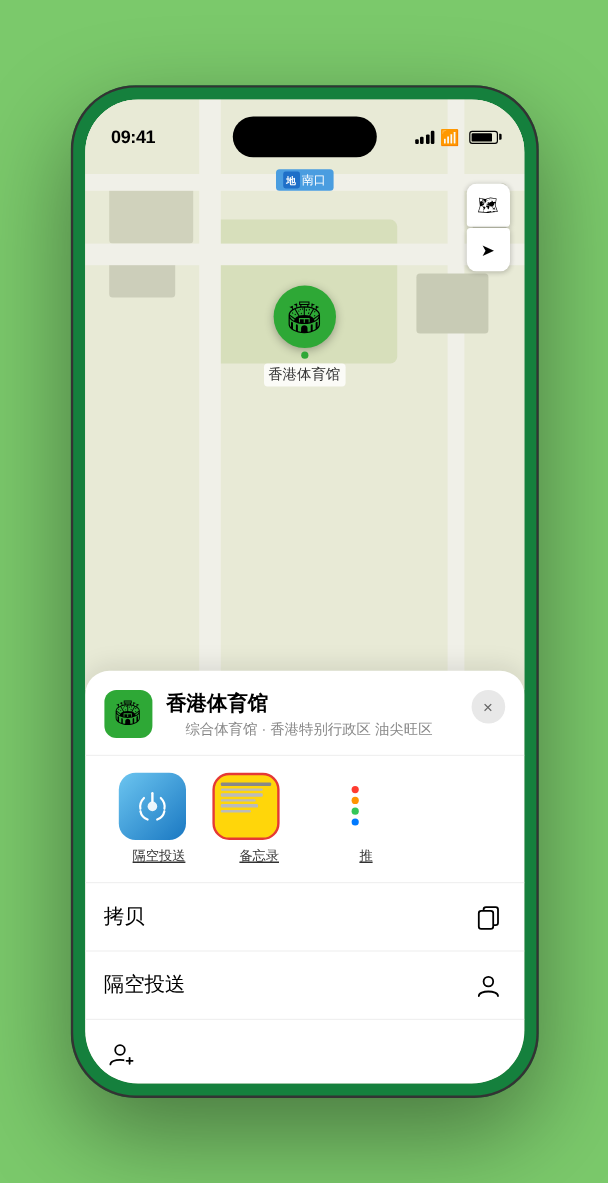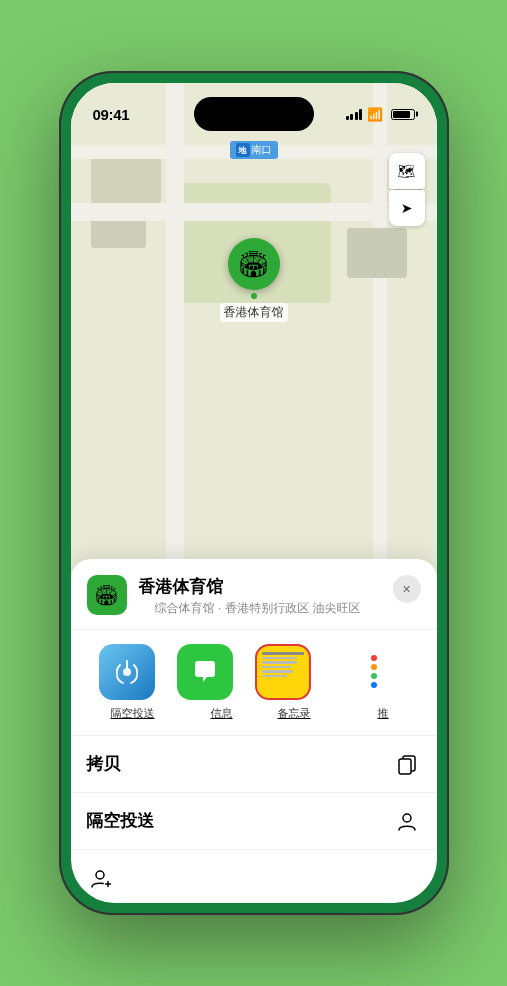--- a/index.html
+++ b/index.html
@@ -377,21 +377,20 @@
       display: flex;
       align-items: center;
       justify-content: space-between;
       padding: 14px 16px;
       border-bottom: 1px solid #f0f0f0;
     }
 
     .action-label {
       font-size: 17px;
       color: #000;
-      font-weight: bold;
     }
 
     .action-icon {
       width: 28px;
       height: 28px;
       display: flex;
       align-items: center;
       justify-content: center;
       font-size: 20px;
       color: #000;
@@ -481,28 +480,20 @@
               <path d="M15 4 L15 11" stroke="white" stroke-width="2" stroke-linecap="round"></path>
               <path d="M8 8 Q4 12 5 17" stroke="white" stroke-width="1.8" fill="none" stroke-linecap="round"></path>
               <path d="M22 8 Q26 12 25 17" stroke="white" stroke-width="1.8" fill="none" stroke-linecap="round"></path>
               <path d="M5 19 Q6 24 11 26" stroke="white" stroke-width="1.8" fill="none" stroke-linecap="round"></path>
               <path d="M25 19 Q24 24 19 26" stroke="white" stroke-width="1.8" fill="none" stroke-linecap="round"></path>
             </svg>
           </div>
           <span class="share-label">隔空投送</span>
         </div>
 
-        <div class="share-item">
-          <div class="share-icon-circle messages">
-            <svg width="32" height="32" viewBox="0 0 32 32" fill="none">
-              <path d="M6 8 Q6 5 9 5 L23 5 Q26 5 26 8 L26 18 Q26 21 23 21 L18 21 L14 26 L14 21 L9 21 Q6 21 6 18 Z" fill="white"></path>
-            </svg>
-          </div>
-          <span class="share-label">信息</span>
-        </div>
 
 
         <div class="share-item">
           <div style="width:56px;height:56px;border-radius:14px;background:#ffd60a;border:2px solid #e53935;display:flex;flex-direction:column;padding:6px 5px 3px;gap:2px;">
             <div style="height:3px;background:#888;border-radius:1px;"></div>
             <div style="height:2.5px;background:#bbb;border-radius:1px;width:85%;"></div>
             <div style="height:2.5px;background:#bbb;border-radius:1px;width:85%;"></div>
             <div style="height:2.5px;background:#bbb;border-radius:1px;width:70%;"></div>
             <div style="height:2.5px;background:#bbb;border-radius:1px;width:75%;"></div>
             <div style="height:2.5px;background:#bbb;border-radius:1px;width:60%;"></div>

